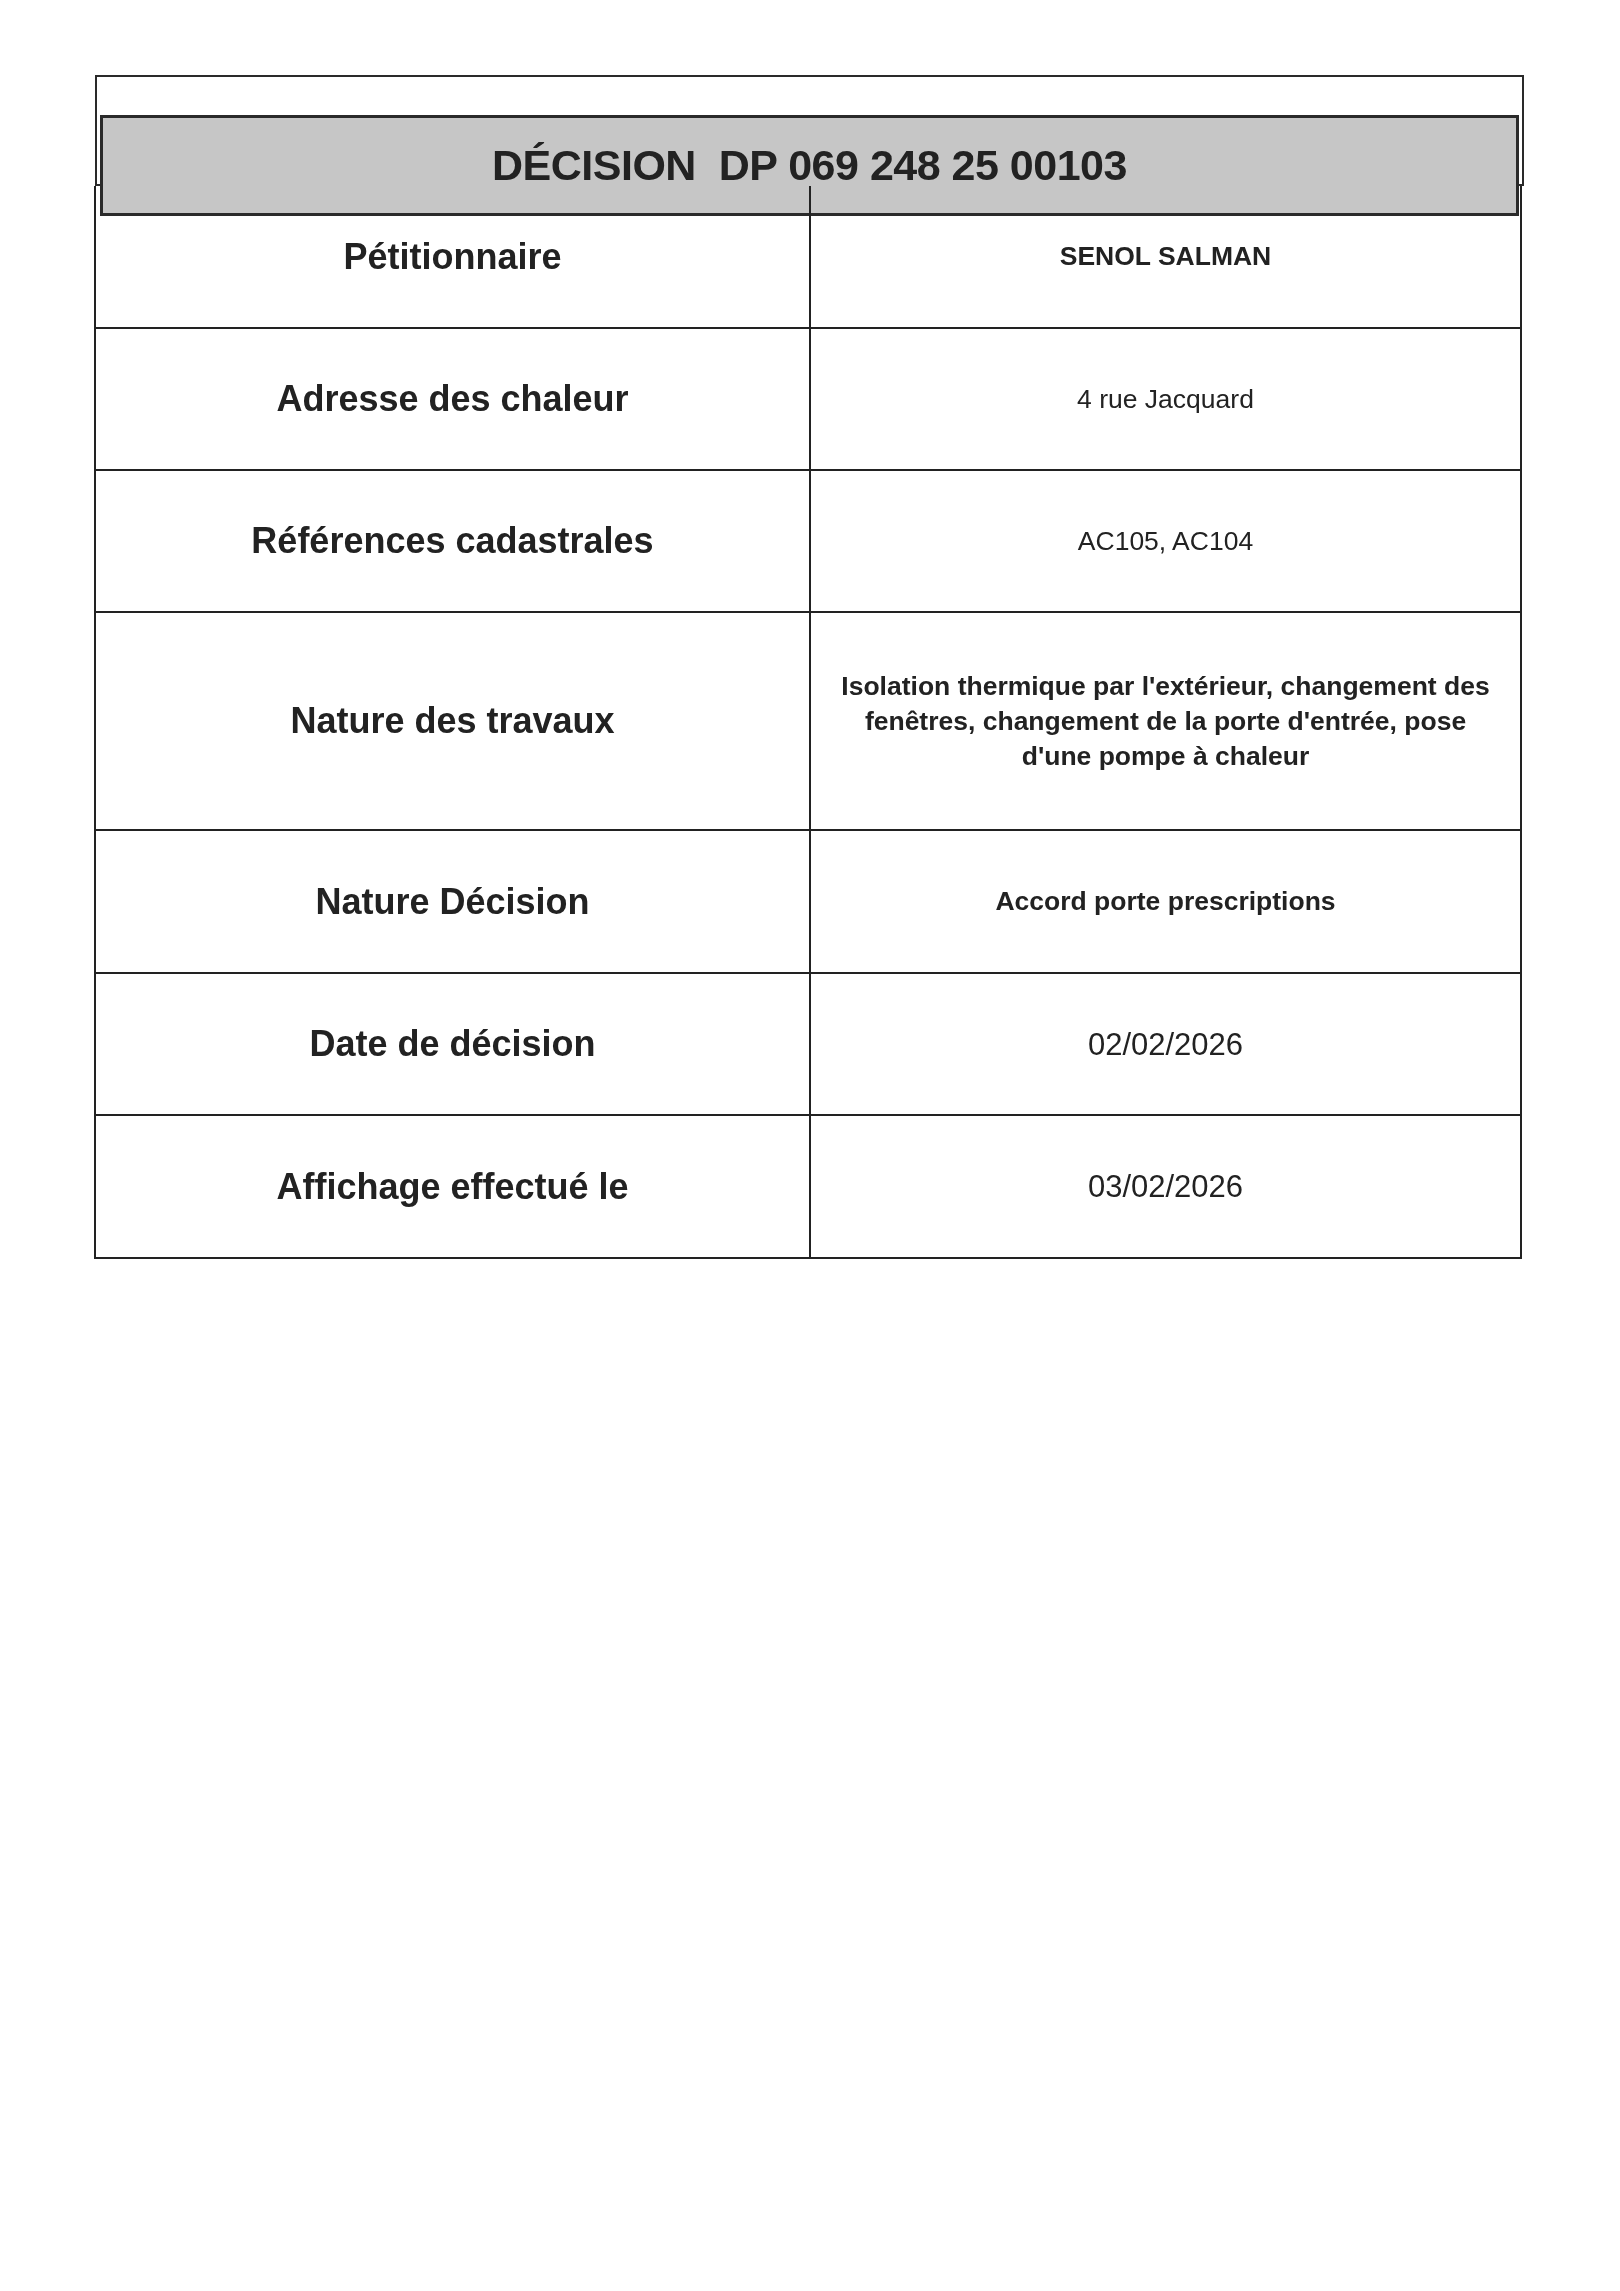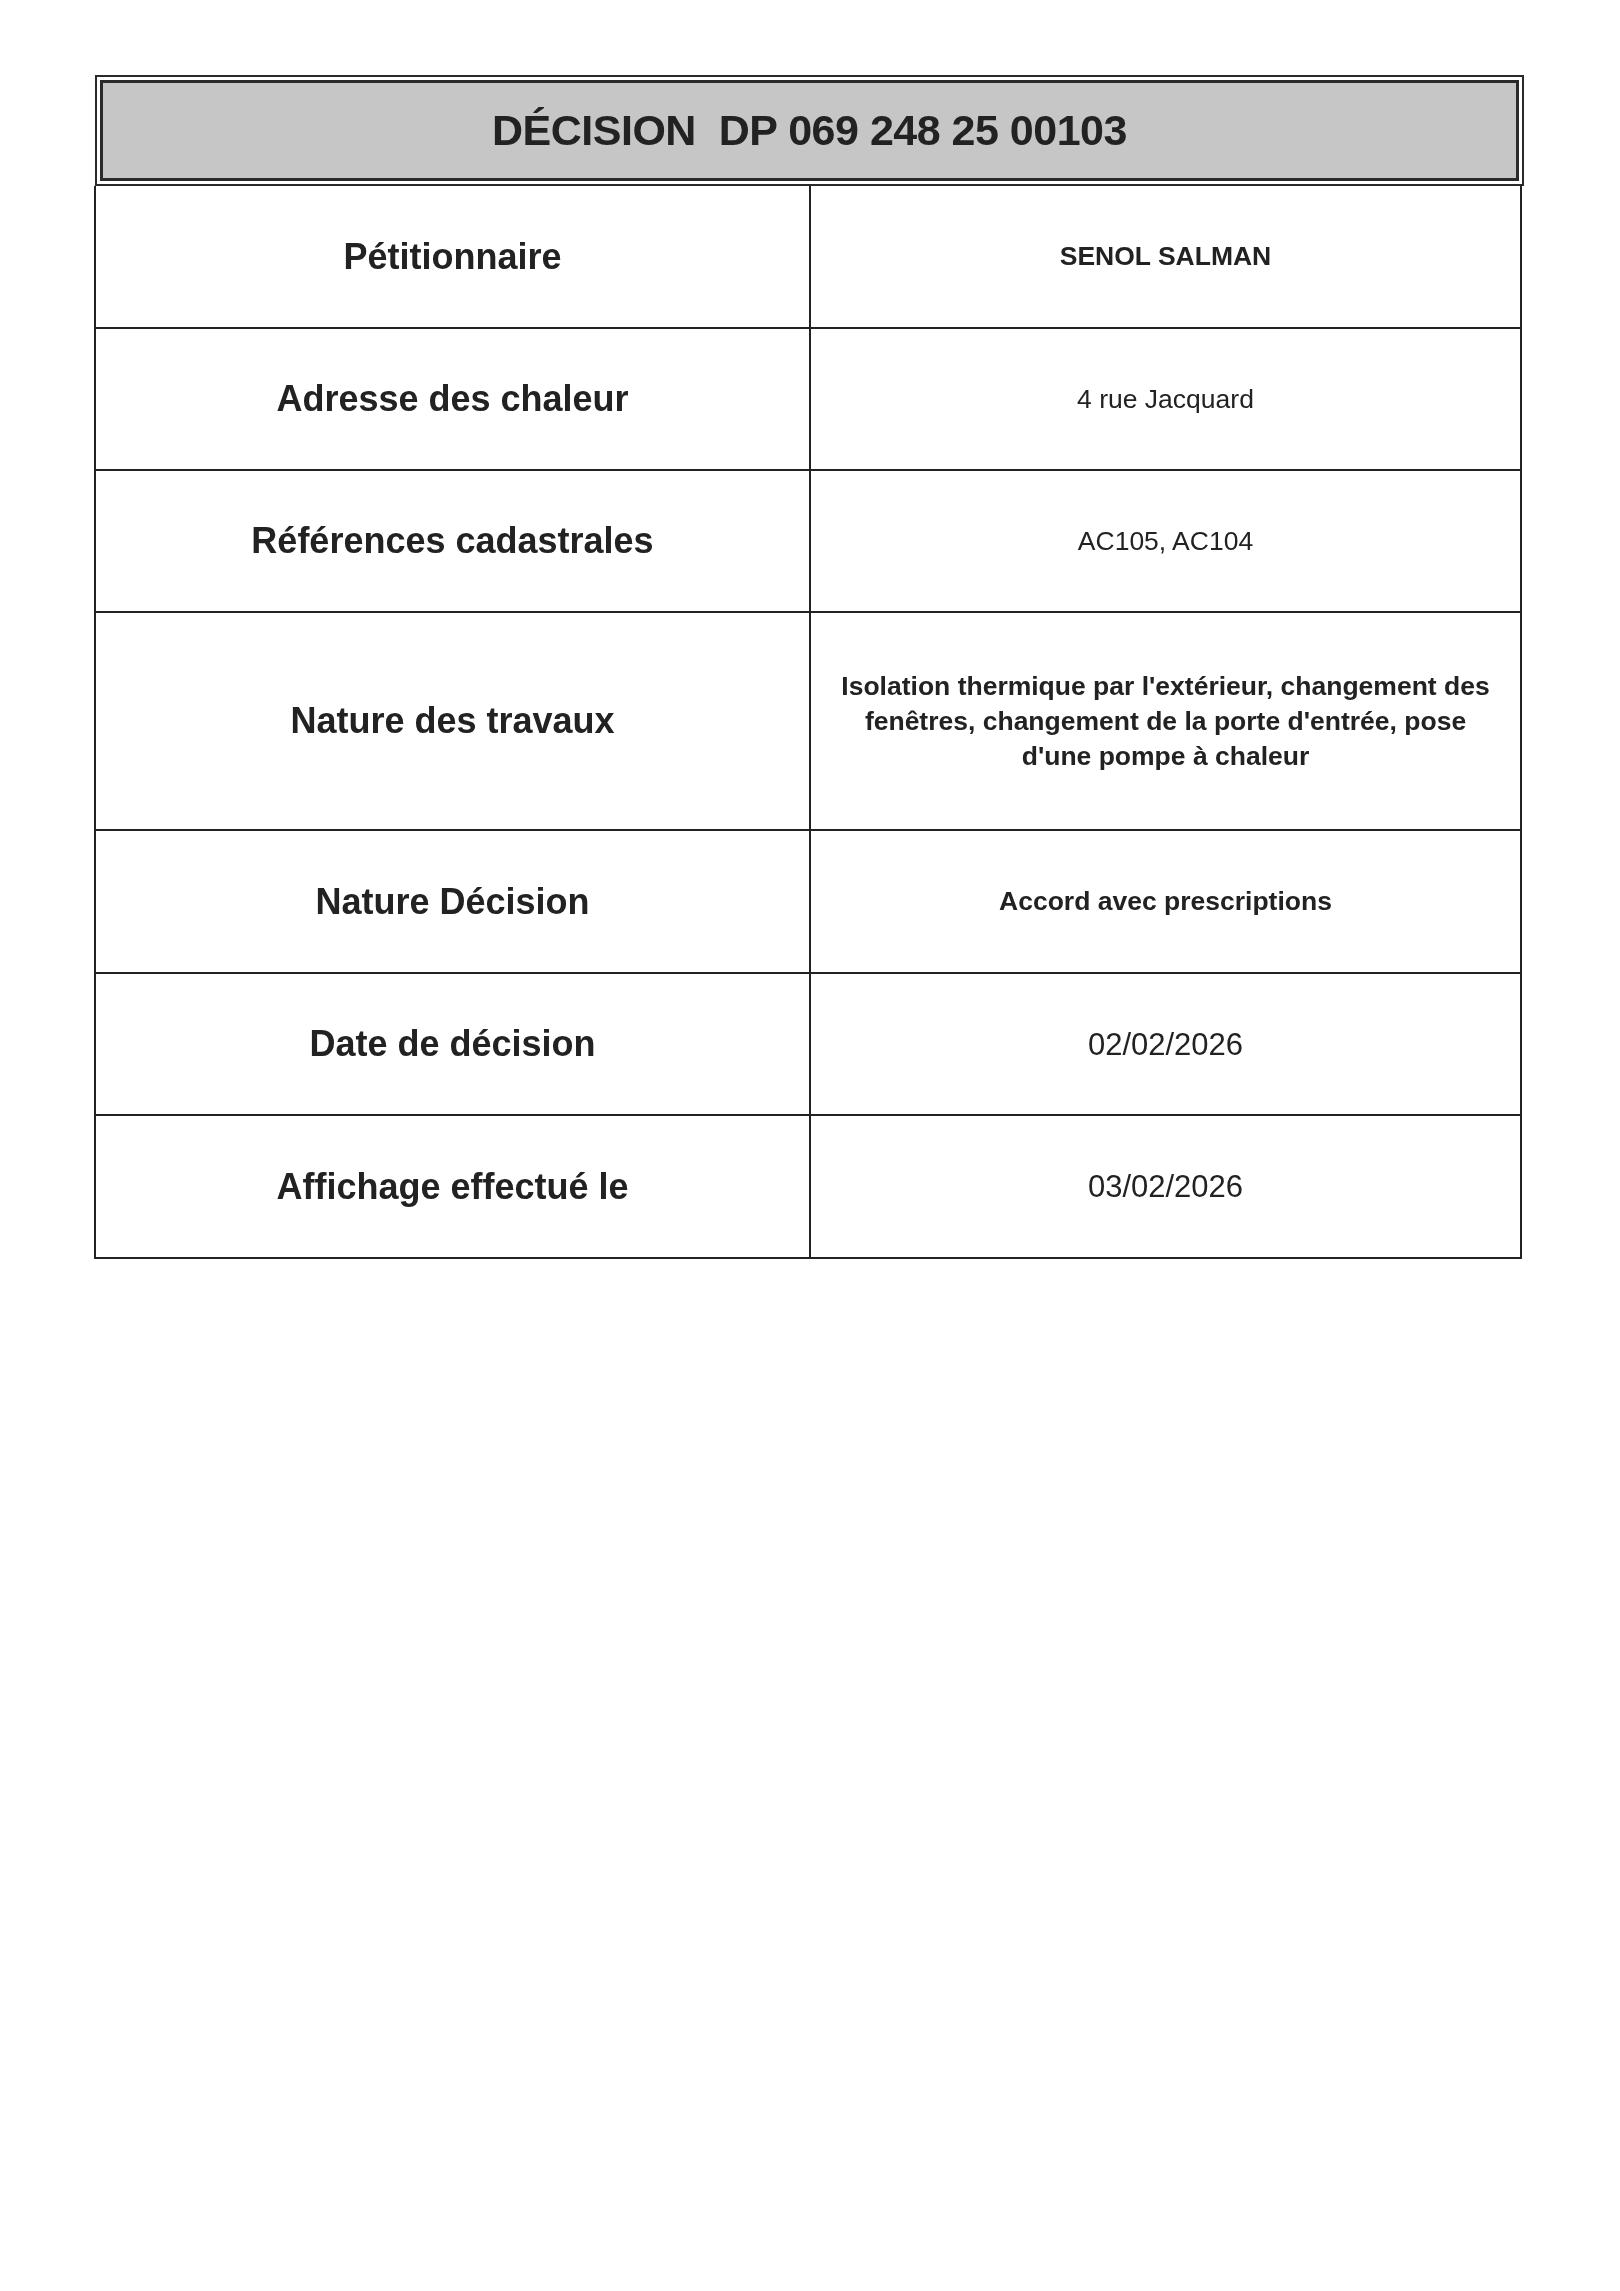--- a/index.html
+++ b/index.html
@@ -4,21 +4,21 @@
 <style>
   html, body { margin: 0; padding: 0; background: #ffffff; }
   body { width: 1620px; height: 2292px; position: relative; overflow: hidden;
          font-family: "Liberation Sans", "DejaVu Sans", sans-serif; color: #1e1e1e; }
   .header-outer {
     position: absolute; left: 95px; top: 75px; width: 1429px; height: 111px;
     border: 2.9px solid #2a2a2a; box-sizing: border-box; padding: 2.9px; background: #fff;
   }
   .header-inner {
     width: 100%; height: 100%; box-sizing: border-box; border: 3.9px solid #2a2a2a;
-    background: #c6c6c6; display: flex; align-items: center; justify-content: center;
+    background: #c6c6c6; display: flex; align-items: center; justify-content: center; margin-top: 35px;
   }
   .header-title { font-weight: bold; font-size: 43px; letter-spacing: -0.5px; color: #222; white-space: pre; }
   .grid {
     position: absolute; left: 94px; top: 186px; width: 1428px;
     border-left: 2.9px solid #222; border-right: 2.9px solid #222; border-bottom: 2.9px solid #222;
     box-sizing: border-box;
   }
   .row { display: flex; border-top: 2.9px solid #222; box-sizing: border-box; }
   .row:first-child { border-top: none; }
   .cell { display: flex; align-items: center; justify-content: center; text-align: center; box-sizing: border-box; }
@@ -47,21 +47,21 @@
   <div class="row" style="height:142px">
     <div class="cell label">Références cadastrales</div>
     <div class="cell value">AC105, AC104</div>
   </div>
   <div class="row" style="height:218px">
     <div class="cell label">Nature des travaux</div>
     <div class="cell value bold" style="padding:0 29px;">Isolation thermique par l'extérieur, changement des fenêtres, changement de la porte d'entrée, pose d'une pompe à chaleur</div>
   </div>
   <div class="row" style="height:143px">
     <div class="cell label">Nature Décision</div>
-    <div class="cell value bold">Accord avec prescriptions</div>
+    <div class="cell value bold">Accord porte prescriptions</div>
   </div>
   <div class="row" style="height:142px">
     <div class="cell label">Date de décision</div>
     <div class="cell value" style="font-size:31px">02/02/2026</div>
   </div>
   <div class="row" style="height:143px">
     <div class="cell label">Affichage effectué le</div>
     <div class="cell value" style="font-size:31px">03/02/2026</div>
   </div>
 </div>

